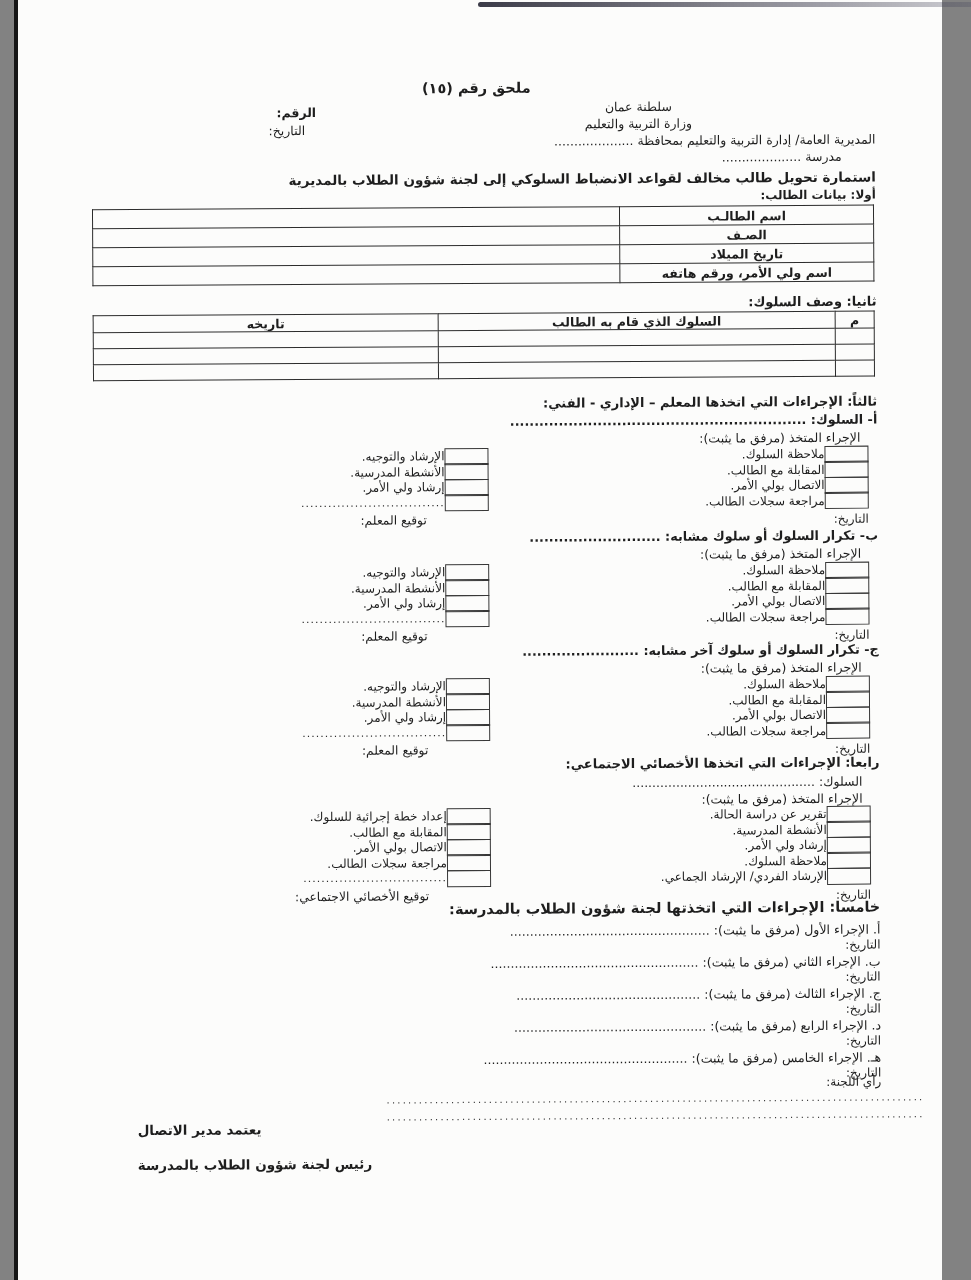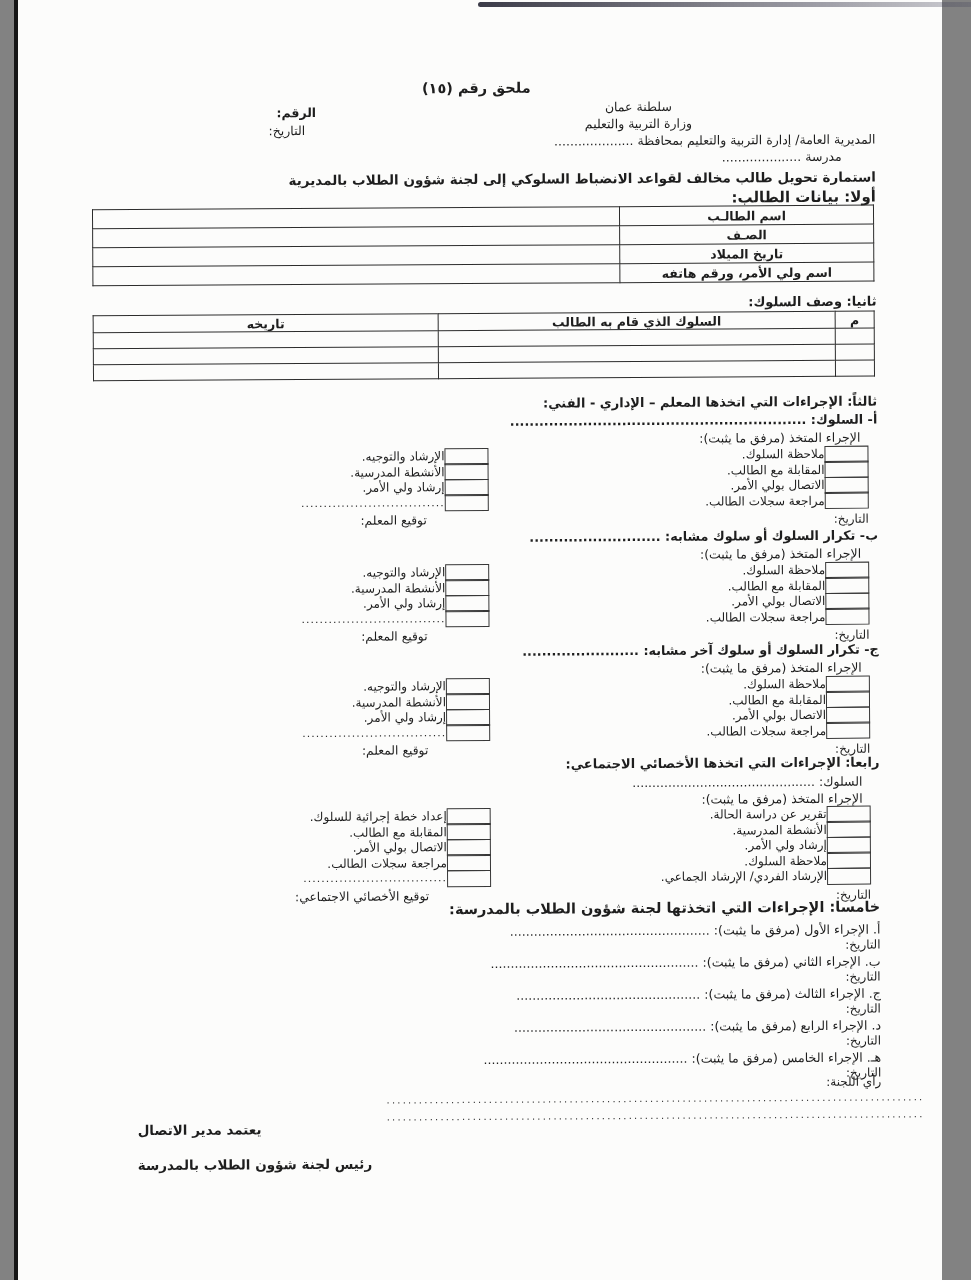--- a/index.html
+++ b/index.html
@@ -14,21 +14,21 @@
   .abs{position:absolute;white-space:nowrap;}
   .b{font-weight:bold;}
   .appendix{top:80px;left:0;right:0;text-align:center;font-size:14.5px;}
   .org1{top:100px;right:150px;width:300px;text-align:center;}
   .org2{top:117px;right:150px;width:300px;text-align:center;}
   .org3{top:134px;right:63px;}
   .org4{top:151px;right:97px;}
   .refnum{top:104px;left:262px;font-weight:bold;}
   .refdate{top:122px;left:254px;}
   .formtitle{top:171px;right:63px;font-size:13.5px;}
-  .s1t{top:190px;right:63px;font-size:15px;}
+  .s1t{top:190px;right:63px;font-size:12px;}
   table{border-collapse:collapse;table-layout:fixed;direction:rtl;}
   td,th{border:1.6px solid #2c2c2c;padding:0 4px;font-size:12.5px;overflow:hidden;}
   .t1{top:207px;left:77px;width:782px;}
   .t1 td{height:18px;}
   .t1 .lbl{width:245px;text-align:center;font-weight:bold;}
   .s2t{top:296px;right:63px;font-size:13px;}
   .t2{top:313px;left:77px;width:782px;}
   .t2 th{height:16px;text-align:center;font-size:12.5px;}
   .t2 td{height:15px;}
   .c-serial{width:30px;}

